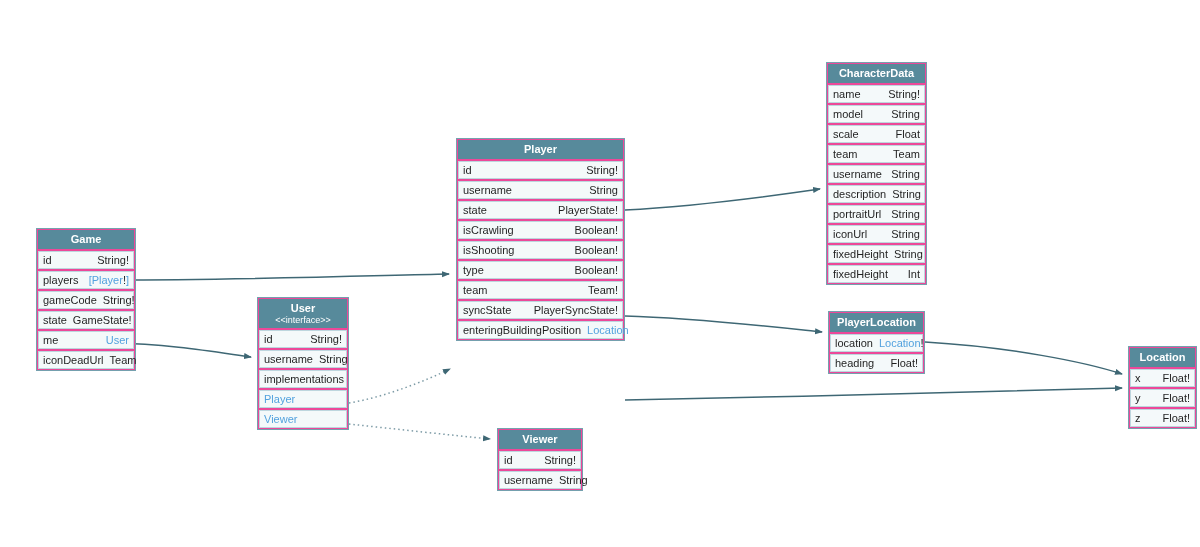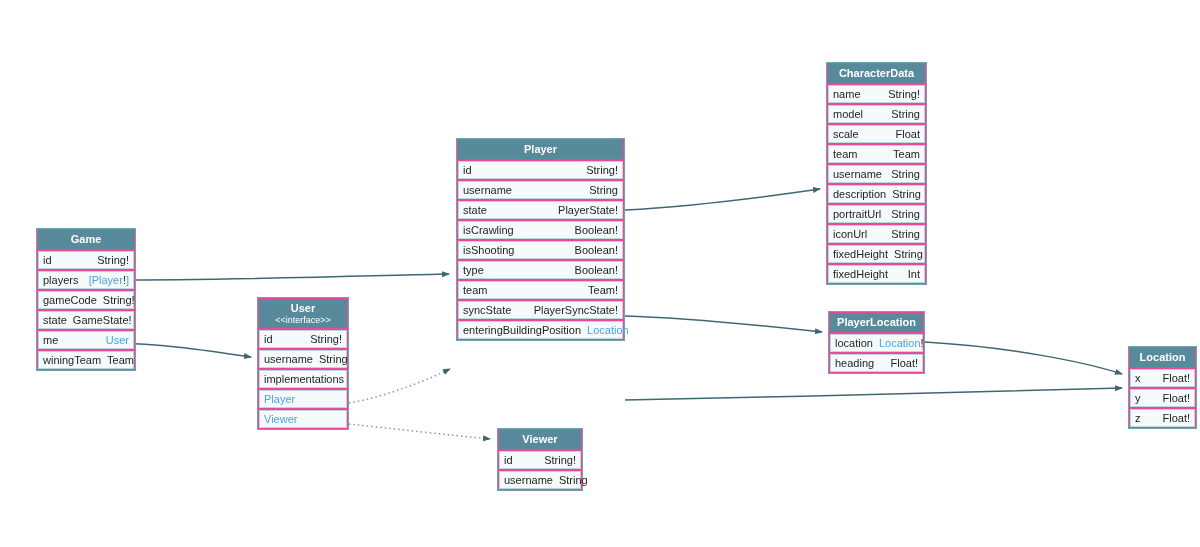--- a/index.html
+++ b/index.html
@@ -102,21 +102,21 @@
         </div>
         <div class="trow">
           <span class="fname">state</span>
           <span class="ftype"><span>GameState!</span></span>
         </div>
         <div class="trow">
           <span class="fname">me</span>
           <span class="ftype"><span class="link">User</span></span>
         </div>
         <div class="trow">
-          <span class="fname">winingTeam</span>
+          <span class="fname">iconDeadUrl</span>
           <span class="ftype"><span>Team</span></span>
         </div>
       </div>
       <div class="table" style="left: 257px; top: 297px; width: 92px;">
         <div class="thead">
           <div>User</div>
           <div class="stereo">&lt;&lt;interface&gt;&gt;</div>
         </div>
         <div class="trow">
           <span class="fname">id</span>

